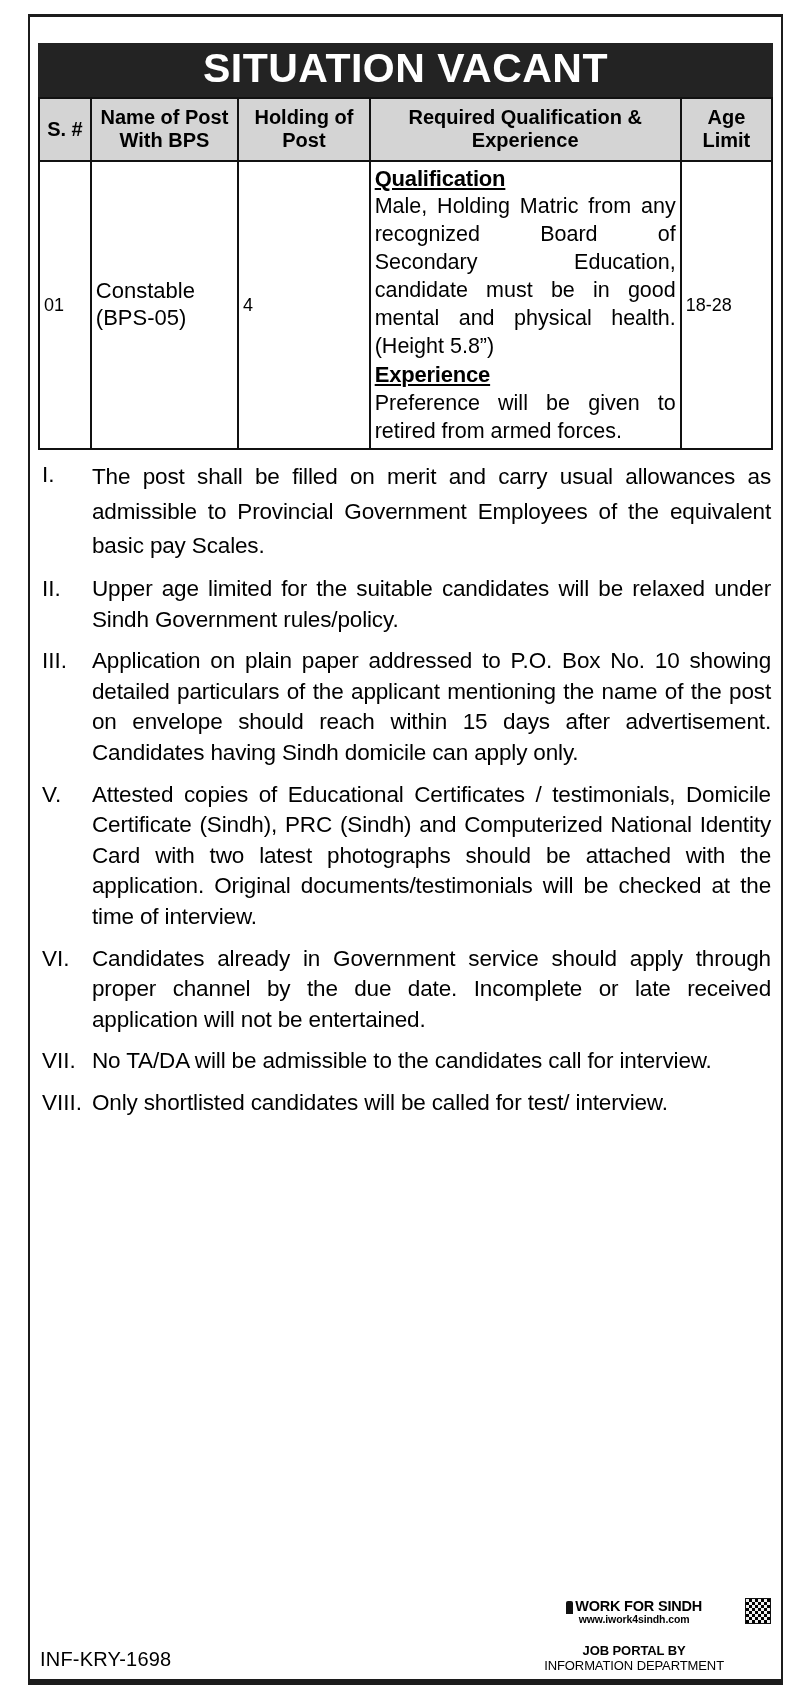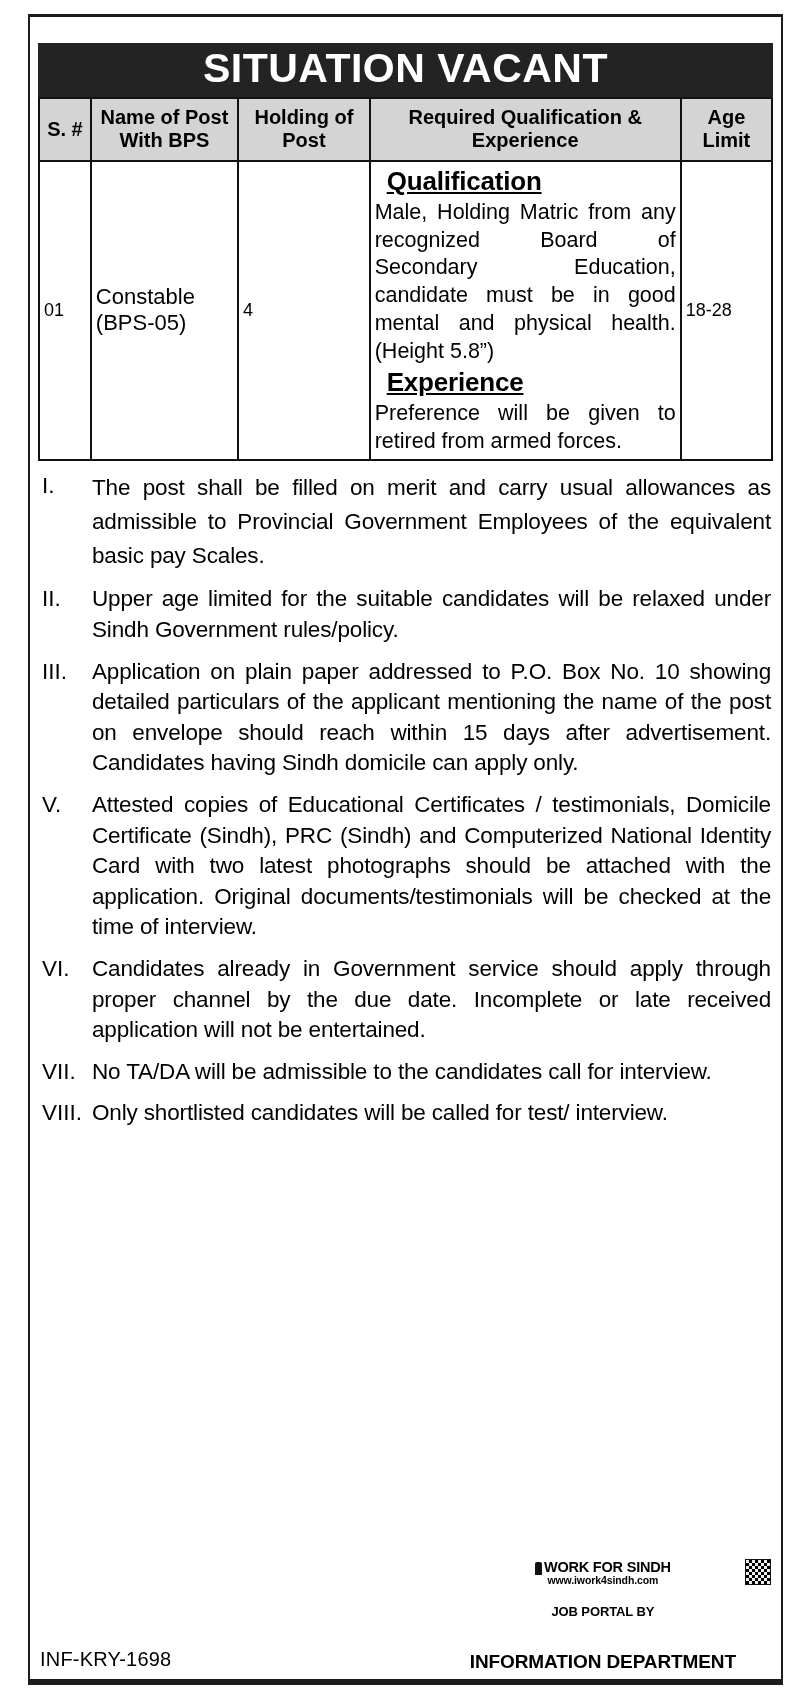--- a/index.html
+++ b/index.html
@@ -101,23 +101,22 @@
     font-size: 21.5px;
     line-height: 1.30;
     text-align: justify;
     vertical-align: top;
     padding: 4px 5px 4px 6px;
   }
   .qual-head {
     font-weight: bold;
     text-decoration: underline;
     display: block;
-    font-size: 26px;
+    font-size: 22px;
     letter-spacing: -0.2px;
-    margin-left: 12px;
   }
   .qual-body { display: block; text-align: justify; }
   .qual-body.last { text-align: justify; }
 
   
   .conditions {
     margin: 10px 2px 0 2px;
   }
   .cond {
     display: flex;
@@ -154,21 +153,21 @@
     justify-content: space-between;
   }
   .inf-code {
     font-size: 20px;
     letter-spacing: 0.2px;
     padding-bottom: 2px;
   }
   .portal {
     display: flex;
     align-items: flex-start;
-    gap: 9px;
+    gap: 21px;
     text-align: center;
   }
   .portal-txt { text-align: center; }
   .portal-line1 {
     font-size: 14.5px;
     font-weight: bold;
     letter-spacing: -0.2px;
     white-space: nowrap;
     display: flex;
     align-items: center;
@@ -190,24 +189,23 @@
     letter-spacing: -0.1px;
     margin-top: -1px;
   }
   .portal-line3 {
     font-size: 13px;
     font-weight: bold;
     letter-spacing: -0.1px;
     margin-top: 18px;
   }
   .portal-line4 {
-    font-size: 19px;
-    font-weight: bold;
+    font-size: 13px;
+    font-weight: normal;
     letter-spacing: -0.1px;
-    margin-top: 32px;
   }
   .qr {
     width: 26px;
     height: 26px;
     background:
       repeating-linear-gradient(90deg,#111 0 3px,#fff 3px 6px),
       repeating-linear-gradient(0deg,#111 0 3px,#fff 3px 6px);
     background-blend-mode: difference;
     border: 1px solid #111;
     box-sizing: border-box;

